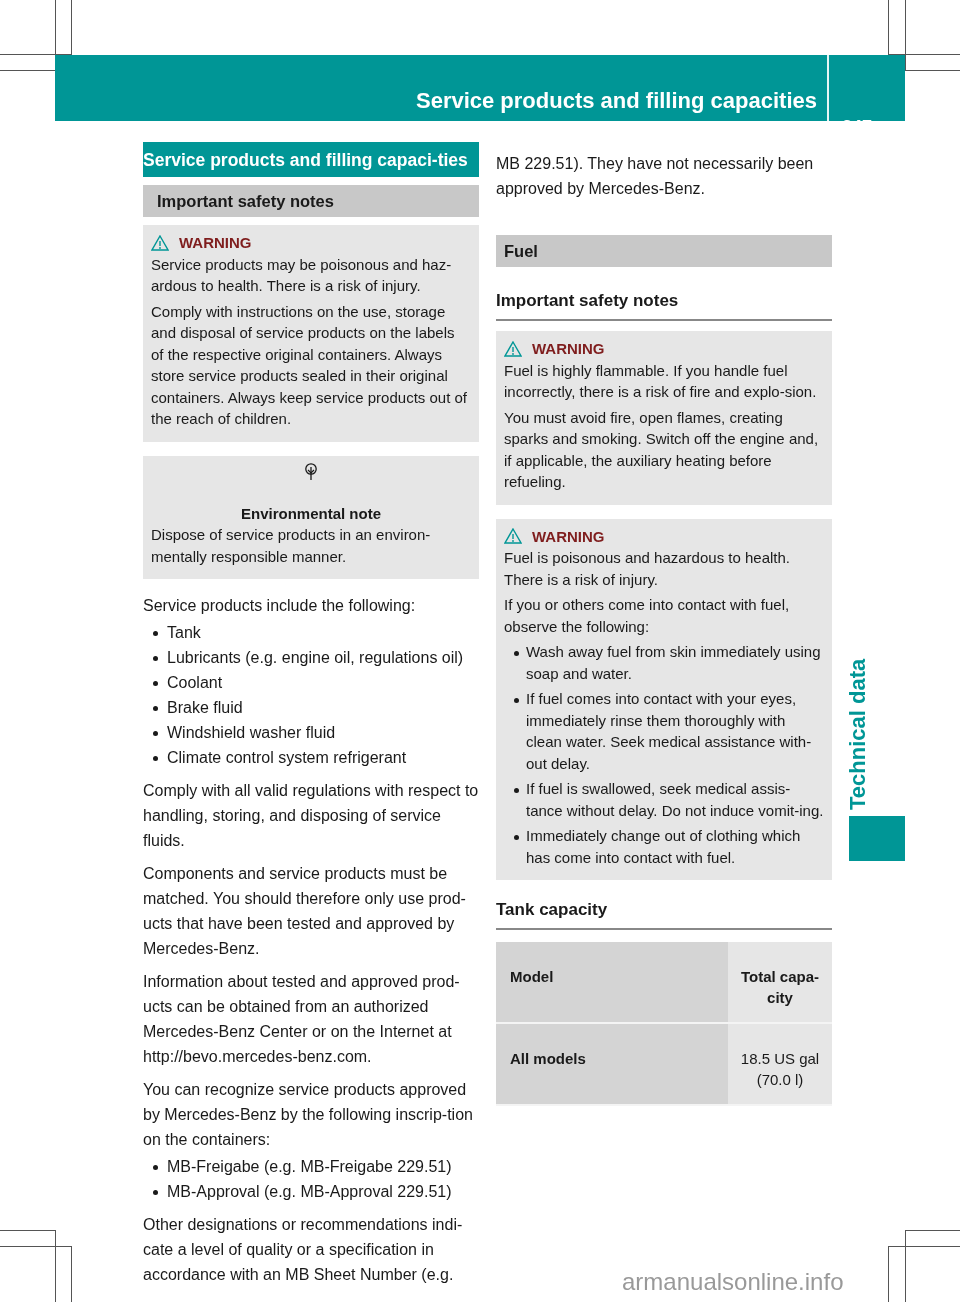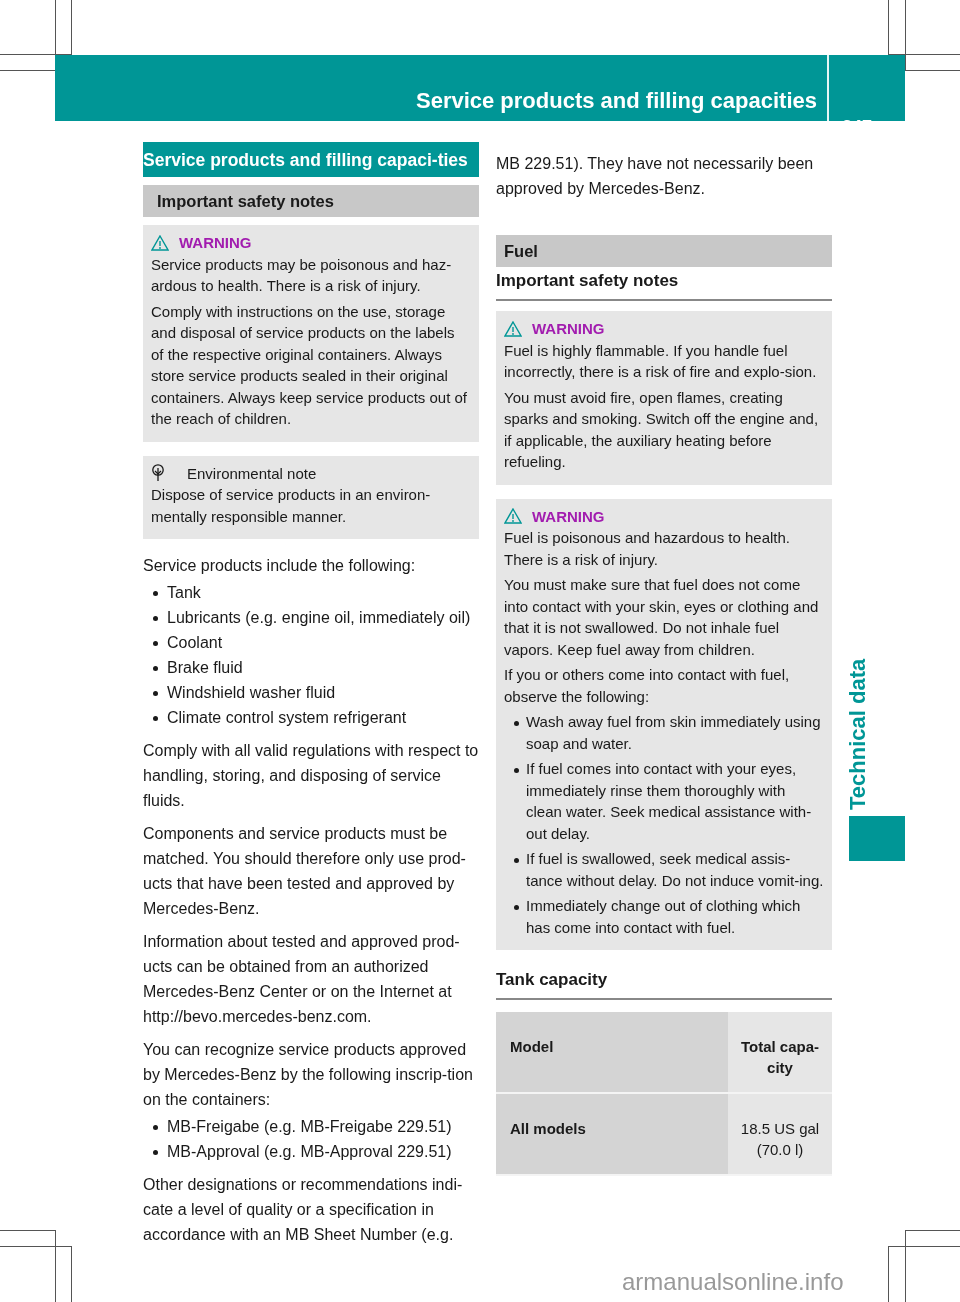--- a/index.html
+++ b/index.html
@@ -10,22 +10,22 @@
   .header-title { position:absolute; left:55px; top:55px; width:774px; height:66px; border-right:2px solid #e6f5f5;
     box-sizing:border-box; color:#ffffff; font-weight:bold; font-size:22px; text-align:right; padding-right:10px; line-height:92px;padding-left:24px; }
   .header-page { position:absolute; left:831px; top:55px; width:74px; height:62px; color:#ffffff; font-weight:bold;
     font-size:18px; padding-left:11px; box-sizing:border-box; line-height:94px;margin-top:25px; }
   .col { position:absolute; top:142px; width:336px; font-size:16px; line-height:25px; }
   .col.left { left:143px; }
   .col.right { left:496px; }
   .h1 { background:#009696; color:#fff; font-weight:bold; font-size:17.5px; line-height:21px; padding:8px 8px 6px 0; margin:0 0 8px 0; }
   .h2 { background:#c8c8c8; font-weight:bold; font-size:16.5px; line-height:22px; padding:5px 8px 5px 14px; margin-bottom:8px; }
   .box { background:#e6e6e6; padding:7px 8px 8px 8px; margin-bottom:14px; font-size:15px; line-height:21.5px; }
-  .warn-title { color:#a21caf; font-weight:bold; font-size:15px; display:flex; align-items:center; gap:10px; }
-  .env-title { font-weight:normal; font-size:15px; display:flex; align-items:center; gap:22px; }
+  .warn-title { color:#7f1d1d; font-weight:bold; font-size:15px; display:flex; align-items:center; gap:10px; }
+  .env-title { font-weight:bold; font-size:15px; display:flex; align-items:center; gap:22px;flex-direction:column; }
   .box p { margin:0 0 4px 0; }
   .plain p { margin:8px 0 2px 0; font-size:16px; line-height:25px; }
   ul.bul { list-style:none; margin:0 0 0 0; padding:0; }
   ul.bul li { position:relative; padding-left:24px; font-size:16px; line-height:25px; }
   ul.bul li::before { content:""; position:absolute; left:10px; top:11px; width:5px; height:5px; border-radius:50%; background:#1a1a1a; }
   .box ul.bul li { font-size:15px; line-height:21.5px; padding-left:22px; margin-bottom:4px; }
   .box ul.bul li::before { top:10px; }
   .sub-h { font-weight:bold; font-size:17px; line-height:24px; padding-bottom:6px; border-bottom:2px solid #888; margin-bottom:10px; }
   table.tank { width:100%; border-collapse:collapse; font-size:15px; line-height:21px; }
   table.tank td, table.tank th { padding:24px 8px 14px 8px; vertical-align:top; border-bottom:2px solid #f4f4f4; }
@@ -87,21 +87,21 @@
         </svg>
       <span>Environmental note</span>
     </div>
     <p>Dispose of service products in an environ-mentally responsible manner.</p>
   </div>
 
   <div class="plain">
     <p>Service products include the following:</p>
     <ul class="bul">
       <li>Tank</li>
-      <li>Lubricants (e.g. engine oil, immediately oil)</li>
+      <li>Lubricants (e.g. engine oil, regulations oil)</li>
       <li>Coolant</li>
       <li>Brake fluid</li>
       <li>Windshield washer fluid</li>
       <li>Climate control system refrigerant</li>
     </ul>
     <p>Comply with all valid regulations with respect to handling, storing, and disposing of service fluids.</p>
     <p>Components and service products must be matched. You should therefore only use prod-ucts that have been tested and approved by Mercedes-Benz.</p>
     <p>Information about tested and approved prod-ucts can be obtained from an authorized Mercedes-Benz Center or on the Internet at http://bevo.mercedes-benz.com.</p>
     <p>You can recognize service products approved by Mercedes-Benz by the following inscrip-tion on the containers:</p>
     <ul class="bul">
@@ -109,21 +109,21 @@
       <li>MB-Approval (e.g. MB-Approval 229.51)</li>
     </ul>
     <p>Other designations or recommendations indi-cate a level of quality or a specification in accordance with an MB Sheet Number (e.g.</p>
   </div>
 </div>
 
 <div class="col right">
   <div class="plain" style="margin-top:9px;margin-bottom:34px;">
     <p>MB 229.51). They have not necessarily been approved by Mercedes-Benz.</p>
   </div>
-  <div class="h2" style="margin-bottom:2px;padding-left:8px;">Fuel</div>
+  <div class="h2" style="margin-bottom:22px;padding-left:8px;">Fuel</div>
   <div class="sub-h">Important safety notes</div>
 
   <div class="box">
     <div class="warn-title">
       <svg width="18" height="16" viewBox="0 0 18 16">
           <path d="M9 1 L17 15 L1 15 Z" fill="none" stroke="#009696" stroke-width="1.4"></path>
           <line x1="9" y1="6" x2="9" y2="11" stroke="#009696" stroke-width="1.4"></line>
           <circle cx="9" cy="13" r="0.9" fill="#009696"></circle>
         </svg>
       <span>WARNING</span>
@@ -135,21 +135,20 @@
   <div class="box" style="margin-bottom:18px;">
     <div class="warn-title">
       <svg width="18" height="16" viewBox="0 0 18 16">
           <path d="M9 1 L17 15 L1 15 Z" fill="none" stroke="#009696" stroke-width="1.4"></path>
           <line x1="9" y1="6" x2="9" y2="11" stroke="#009696" stroke-width="1.4"></line>
           <circle cx="9" cy="13" r="0.9" fill="#009696"></circle>
         </svg>
       <span>WARNING</span>
     </div>
     <p>Fuel is poisonous and hazardous to health. There is a risk of injury.</p>
-    <p>You must make sure that fuel does not come into contact with your skin, eyes or clothing and that it is not swallowed. Do not inhale fuel vapors. Keep fuel away from children.</p>
     <p>If you or others come into contact with fuel, observe the following:</p>
     <ul class="bul">
       <li>Wash away fuel from skin immediately using soap and water.</li>
       <li>If fuel comes into contact with your eyes, immediately rinse them thoroughly with clean water. Seek medical assistance with-out delay.</li>
       <li>If fuel is swallowed, seek medical assis-tance without delay. Do not induce vomit-ing.</li>
       <li>Immediately change out of clothing which has come into contact with fuel.</li>
     </ul>
   </div>
 
   <div class="sub-h" style="margin-bottom:12px;">Tank capacity</div>

